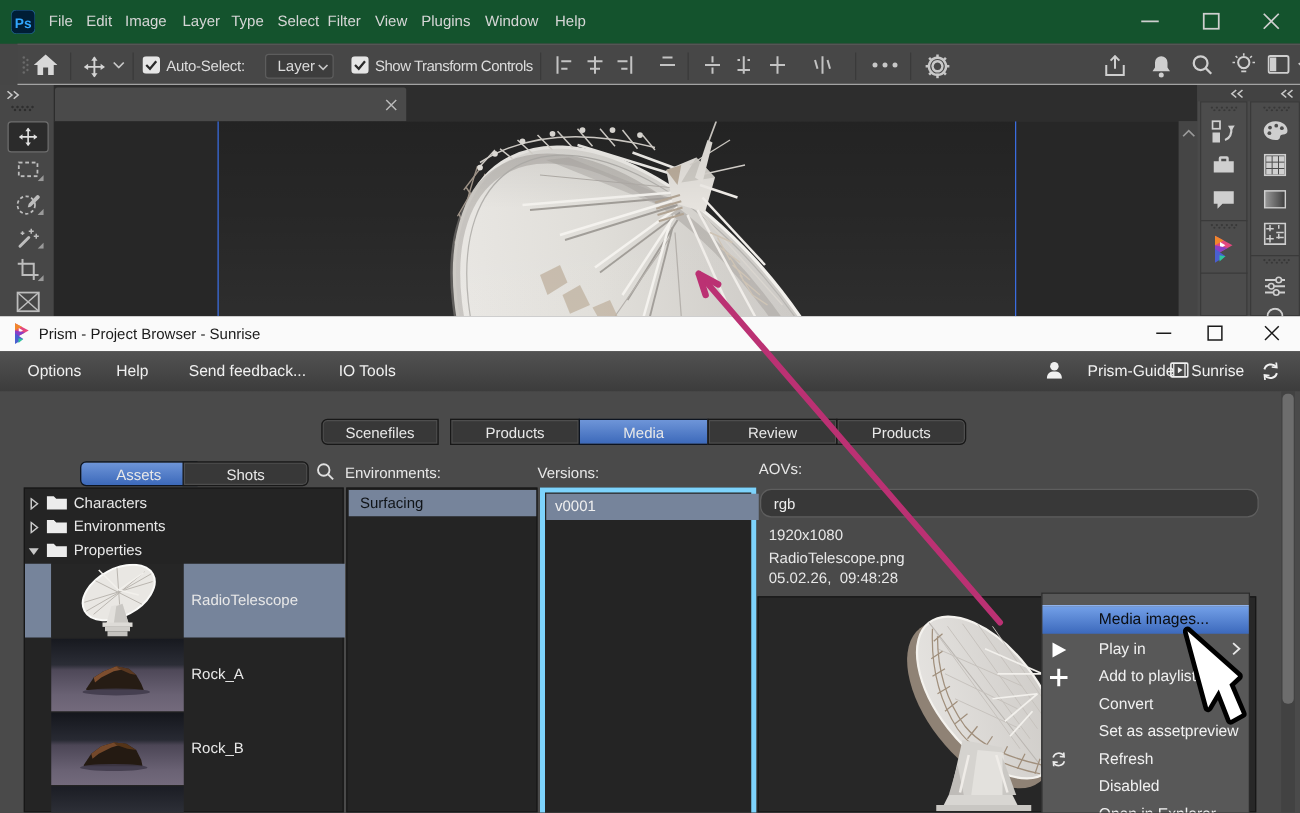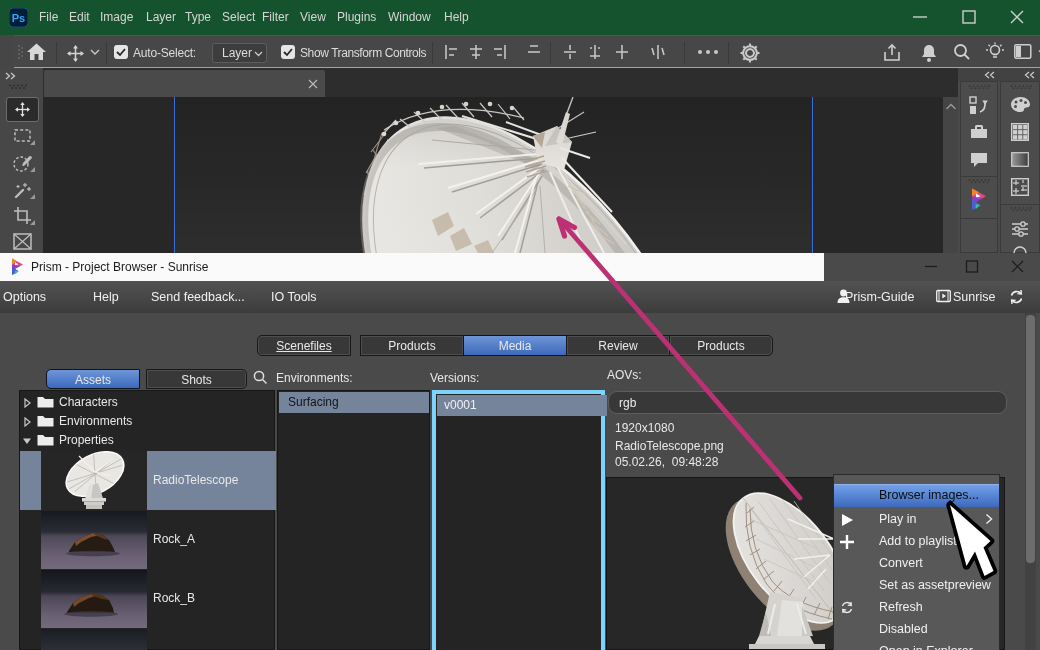--- a/index.html
+++ b/index.html
@@ -14,21 +14,21 @@
   .vsep { position:absolute; top:6px; width:1px; height:22px; background:#3a3a3a; }
   #ps-tabstrip { position:absolute; left:43px; top:68px; width:915px; height:29px; background:#2d2d2d; }
   #ps-tab { position:absolute; left:1px; top:2px; width:281px; height:27px; background:#4a4a4a; color:#e4e4e4; font-size:11px; font-weight:700; white-space:nowrap; border-radius:2px 2px 0 0; }
   #ps-toolcol { position:absolute; left:0; top:68px; width:43px; height:185px; background:#474747; }
   #ps-canvas { position:absolute; left:43px; top:97px; width:900px; height:156px; background:#272727; overflow:hidden; }
   #ps-gutter { position:absolute; left:943px; top:97px; width:15px; height:156px; background:#454545; }
   #ps-panels { position:absolute; left:958px; top:68px; width:82px; height:185px; background:#4a4a4a; }
   .guide { position:absolute; top:0; width:1px; height:156px; background:#3a6ce0; }
   
   #prism { position:absolute; left:0; top:253px; width:1040px; height:397px; background:#4a4a4a; }
-  #prism-title { position:absolute; left:0; top:0; width:824px; height:28px; background:#fafafa; color:#1b1b1b; font-size:12px;padding-left:31px; }
+  #prism-title { position:absolute; left:0; top:0; width:1040px; height:28px; background:#fafafa; color:#1b1b1b; font-size:12px;padding-left:31px; }
   #prism-menubar { position:absolute; left:0; top:28px; width:1040px; height:32px; background:linear-gradient(#525252,#3c3c3c); color:#f0f0f0; font-size:12.5px; }
   .panel { position:absolute; background:#242424; }
   .hl { background:#76849b; }
   .ptab { position:absolute; top:0; height:21px; line-height:21px; text-align:center; color:#e8e8e8; font-size:12px; background:#383838; border:1px solid #181818; box-shadow:inset 0 0 0 1px #4e4e4e; }
   .bluegrad { background:linear-gradient(#6e95d8,#3c69ba); }
   .lbl { position:absolute; color:#e8e8e8; font-size:12px; }
 </style>
 </head>
 <body>
   <div id="ps">
@@ -548,54 +548,54 @@
         <path d="M4.8,12.6 L8.6,13.2 L4.8,16.4 Z" fill="#2ec49a"></path>
       </svg>
       <span class="abs" style="left:31px;top:7px">Prism - Project Browser - Sunrise</span>
       <svg class="abs" style="left:905px;top:0" width="135" height="28">
         <line x1="20" y1="13.5" x2="32" y2="13.5" stroke="#1a1a1a" stroke-width="1.2"></line>
         <rect x="61.5" y="8" width="11" height="11" fill="none" stroke="#1a1a1a" stroke-width="1.2"></rect>
         <path d="M107,8 L118,19 M118,8 L107,19" stroke="#1a1a1a" stroke-width="1.2"></path>
       </svg>
     </div>
     <div id="prism-menubar">
-      <span class="abs" style="left:3px;top:9px">Options</span>
+      <span class="abs" style="left:22px;top:9px">Options</span>
       <span class="abs" style="left:93px;top:9px">Help</span>
       <span class="abs" style="left:151px;top:9px">Send feedback...</span>
       <span class="abs" style="left:271px;top:9px">IO Tools</span>
       <svg class="abs" style="left:837px;top:8px" width="13" height="14">
         <circle cx="6.5" cy="4" r="3.4" fill="#f0f0f0"></circle>
         <path d="M0.5,14 C0.5,9.5 3,8.2 6.5,8.2 C10,8.2 12.5,9.5 12.5,14 Z" fill="#f0f0f0"></path>
       </svg>
-      <span class="abs" style="left:845px;top:9px">Prism-Guide</span>
+      <span class="abs" style="left:870px;top:9px">Prism-Guide</span>
       <svg class="abs" style="left:936px;top:8px" width="15" height="14">
         <rect x="0.7" y="1.5" width="13.6" height="11" rx="1" fill="none" stroke="#f0f0f0" stroke-width="1.3"></rect>
         <g stroke="#f0f0f0" stroke-width="1">
           <line x1="3" y1="1.5" x2="3" y2="12.5"></line>
           <line x1="12" y1="1.5" x2="12" y2="12.5"></line>
         </g>
         <path d="M6.3,4.5 L10,7 L6.3,9.5 Z" fill="#f0f0f0"></path>
       </svg>
       <span class="abs" style="left:953px;top:9px">Sunrise</span>
       <svg class="abs" style="left:1008px;top:8px" width="17" height="16">
         <path d="M3.5,6.5 A5.5,5.5 0 0 1 13,4.5" fill="none" stroke="#f0f0f0" stroke-width="1.6"></path>
         <path d="M13,1 L13.4,5 L9.4,4.6" fill="none" stroke="#f0f0f0" stroke-width="1.4"></path>
         <path d="M13.5,9.5 A5.5,5.5 0 0 1 4,11.5" fill="none" stroke="#f0f0f0" stroke-width="1.6"></path>
         <path d="M4,15 L3.6,11 L7.6,11.4" fill="none" stroke="#f0f0f0" stroke-width="1.4"></path>
       </svg>
     </div>
     <div id="prism-content">
 
-      <div class="ptab" style="left:257px;top:82px;width:94px;border-radius:5px 0 0 5px;text-decoration:underline;">Scenefiles</div>
+      <div class="ptab" style="left:257px;top:82px;width:94px;border-radius:5px 0 0 5px;">Scenefiles</div>
       <div class="ptab" style="left:360px;top:82px;width:104px;">Products</div>
       <div class="ptab bluegrad" style="left:463px;top:82px;width:104px;box-shadow:none;border-color:#0d1420;">Media</div>
       <div class="ptab" style="left:566px;top:82px;width:104px;">Review</div>
       <div class="ptab" style="left:669px;top:82px;width:104px;border-radius:0 5px 5px 0;">Products</div>
 
-      <div class="ptab bluegrad" style="left:46px;top:116px;width:94px;height:20px;line-height:20px;border-radius:5px 0 0 5px;border-color:#0d1420;box-shadow:none">Assets</div>
+      <div class="ptab bluegrad" style="left:64px;top:116px;width:94px;height:20px;line-height:20px;border-radius:5px 0 0 5px;border-color:#0d1420;box-shadow:none">Assets</div>
       <div class="ptab" style="left:146px;top:116px;width:101px;height:20px;line-height:20px;border-radius:0 5px 5px 0;">Shots</div>
       <svg class="abs" style="left:253px;top:117px" width="15" height="15">
         <circle cx="6" cy="6" r="4.6" fill="none" stroke="#e0e0e0" stroke-width="1.5"></circle>
         <line x1="9.5" y1="9.5" x2="13.5" y2="13.5" stroke="#e0e0e0" stroke-width="1.5"></line>
       </svg>
       <span class="lbl" style="left:276px;top:118px">Environments:</span>
       <span class="lbl" style="left:430px;top:118px">Versions:</span>
       <span class="lbl" style="left:607px;top:115px">AOVs:</span>
 
       <div class="panel" style="left:19px;top:137px;width:256px;height:260px;border:1px solid #171717">
@@ -731,21 +731,21 @@
           </g>
         </svg>
       </div>
 
       <div class="abs" style="left:1025px;top:60px;width:11px;height:337px;background:#424242"></div>
       <div class="abs" style="left:1026px;top:62px;width:9px;height:248px;background:#6d6d6d;border-radius:4px"></div>
     </div>
 
     <div class="abs" style="left:833px;top:221px;width:167px;height:190px;background:#585858;border:1px solid #2a2a2a;font-size:12.5px;color:#f0f0f0">
       <div class="abs" style="left:0;top:9px;width:165px;height:23px;background:linear-gradient(#73a0e8,#3c69bc);border-top:1px solid #8fb2ec"></div>
-      <span class="abs" style="left:45px;top:13px;color:#0a0d12">Browser images...</span>
+      <span class="abs" style="left:45px;top:13px;color:#0a0d12">Media images...</span>
       <svg class="abs" style="left:6px;top:38px" width="14" height="14">
         <path d="M2,1 L13,7 L2,13 Z" fill="#fff"></path>
       </svg>
       <span class="abs" style="left:45px;top:37px">Play in</span>
       <svg class="abs" style="left:151px;top:38px" width="8" height="12">
         <path d="M1.5,1.5 L6.5,6 L1.5,10.5" fill="none" stroke="#e8e8e8" stroke-width="1.5"></path>
       </svg>
       <svg class="abs" style="left:5px;top:59px" width="16" height="16">
         <path d="M8,1 V15 M1,8 H15" stroke="#fff" stroke-width="2.4"></path>
       </svg>

